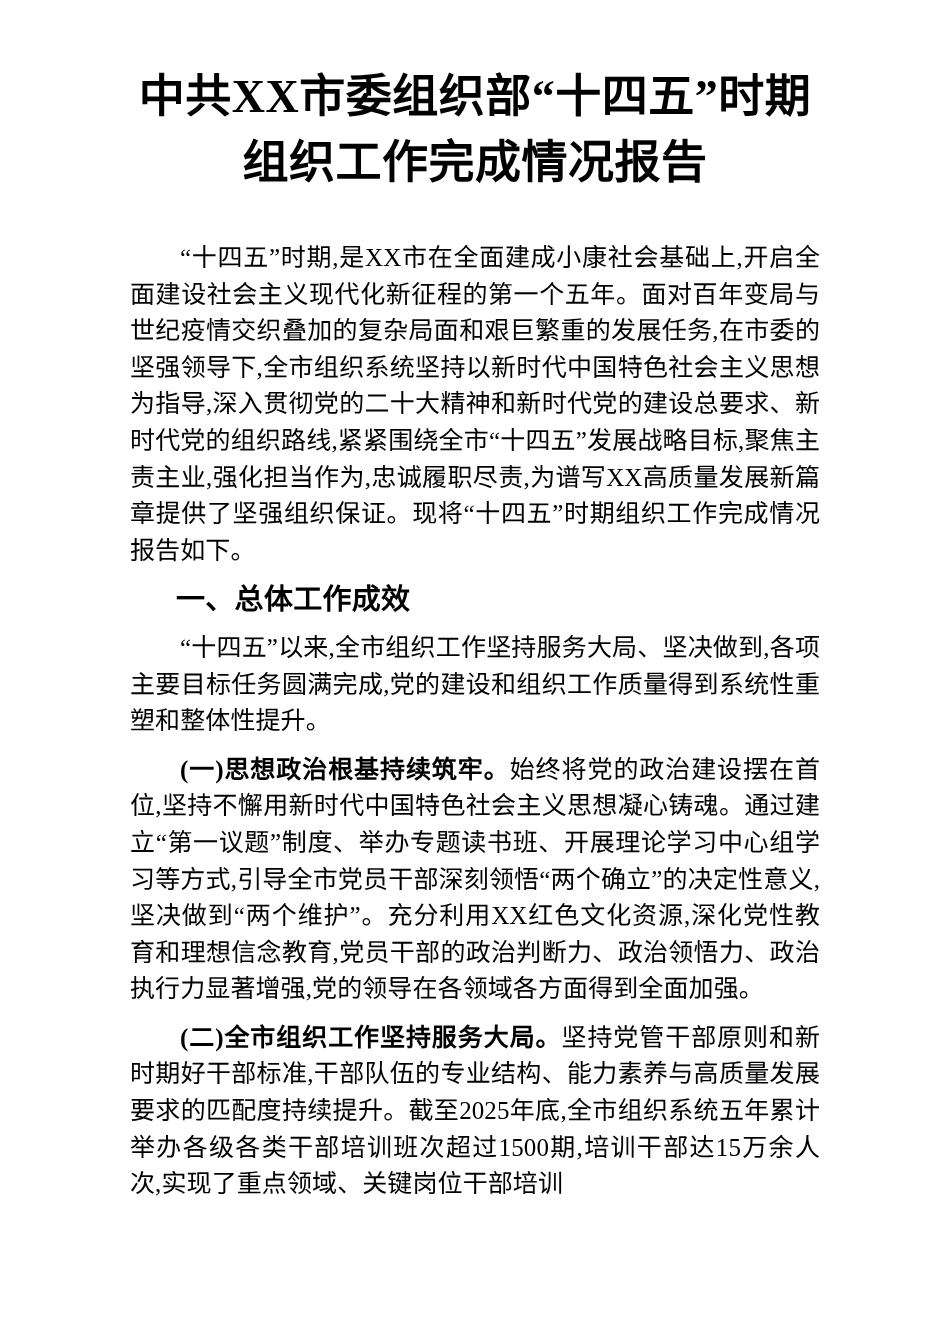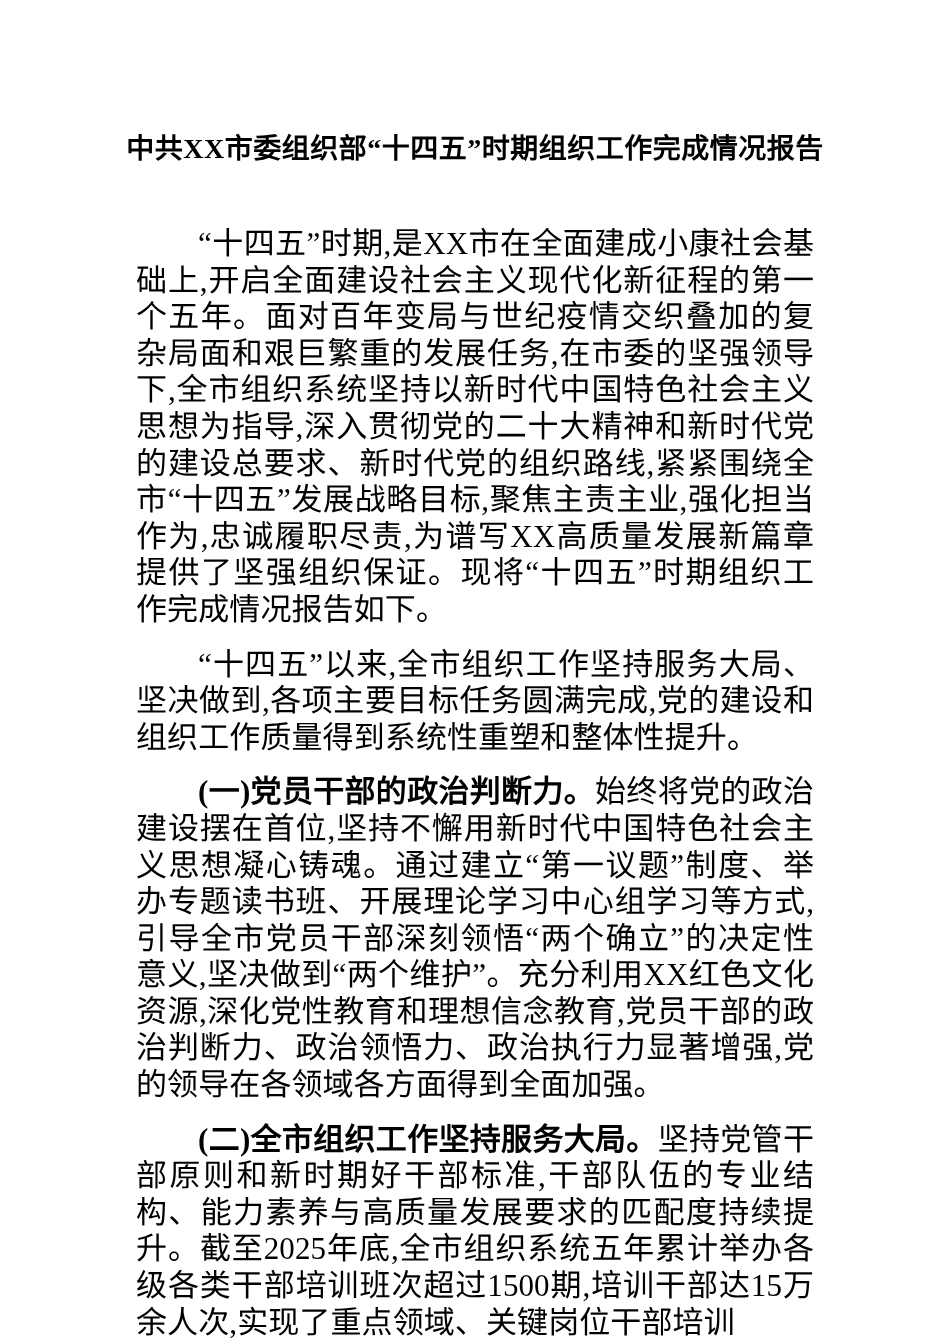--- a/index.html
+++ b/index.html
@@ -21,37 +21,37 @@
 
   .content {
     position: absolute;
     left: 118px;
     top: 0;
     width: 714px;
   }
 
   
   .doc-title {
-    margin: 8px;
-    padding-top: 108px;
+    margin: 0;
+    padding-top: 64px;
     font-family: "Liberation Serif", "DejaVu Serif", serif;
     font-weight: 700;
-    font-size: 28px;
+    font-size: 46px;
     line-height: 66px;
     text-align: center;
     color: #000000;
     letter-spacing: 0.5px;
     word-break: break-all;
   }
 
   
   .para {
-    margin: 18px;
+    margin: 12px;
     font-family: "Liberation Serif", "DejaVu Serif", serif;
-    font-size: 31px;
+    font-size: 25px;
     line-height: 36.6px;
     color: #000000;
     text-align: justify;
     text-justify: inter-character;
     text-indent: 2em;
     word-break: break-all;
     letter-spacing: 0.1px;
   }
 
   .para.first-body {
@@ -79,21 +79,22 @@
 </head>
 <body>
 
 <div class="page">
   <div class="content">
 
     <h1 class="doc-title">中共XX市委组织部“十四五”时期组织工作完成情况报告</h1>
 
     <p class="para first-body">“十四五”时期,是XX市在全面建成小康社会基础上,开启全面建设社会主义现代化新征程的第一个五年。面对百年变局与世纪疫情交织叠加的复杂局面和艰巨繁重的发展任务,在市委的坚强领导下,全市组织系统坚持以新时代中国特色社会主义思想为指导,深入贯彻党的二十大精神和新时代党的建设总要求、新时代党的组织路线,紧紧围绕全市“十四五”发展战略目标,聚焦主责主业,强化担当作为,忠诚履职尽责,为谱写XX高质量发展新篇章提供了坚强组织保证。现将“十四五”时期组织工作完成情况报告如下。</p>
 
+    <h2 class="h1-heading">一、总体工作成效</h2>
 
     <p class="para">“十四五”以来,全市组织工作坚持服务大局、坚决做到,各项主要目标任务圆满完成,党的建设和组织工作质量得到系统性重塑和整体性提升。</p>
 
-    <p class="para"><span class="lead">(一)党员干部的政治判断力。</span><span>始终将党的政治建设摆在首位,坚持不懈用新时代中国特色社会主义思想凝心铸魂。通过建立“第一议题”制度、举办专题读书班、开展理论学习中心组学习等方式,引导全市党员干部深刻领悟“两个确立”的决定性意义,坚决做到“两个维护”。充分利用XX红色文化资源,深化党性教育和理想信念教育,党员干部的政治判断力、政治领悟力、政治执行力显著增强,党的领导在各领域各方面得到全面加强。</span></p>
+    <p class="para"><span class="lead">(一)思想政治根基持续筑牢。</span><span>始终将党的政治建设摆在首位,坚持不懈用新时代中国特色社会主义思想凝心铸魂。通过建立“第一议题”制度、举办专题读书班、开展理论学习中心组学习等方式,引导全市党员干部深刻领悟“两个确立”的决定性意义,坚决做到“两个维护”。充分利用XX红色文化资源,深化党性教育和理想信念教育,党员干部的政治判断力、政治领悟力、政治执行力显著增强,党的领导在各领域各方面得到全面加强。</span></p>
 
     <p class="para"><span class="lead">(二)全市组织工作坚持服务大局。</span><span>坚持党管干部原则和新时期好干部标准,干部队伍的专业结构、能力素养与高质量发展要求的匹配度持续提升。截至2025年底,全市组织系统五年累计举办各级各类干部培训班次超过1500期,培训干部达15万余人次,实现了重点领域、关键岗位干部培训</span></p>
 
   </div>
 </div>
 
 </body></html>

